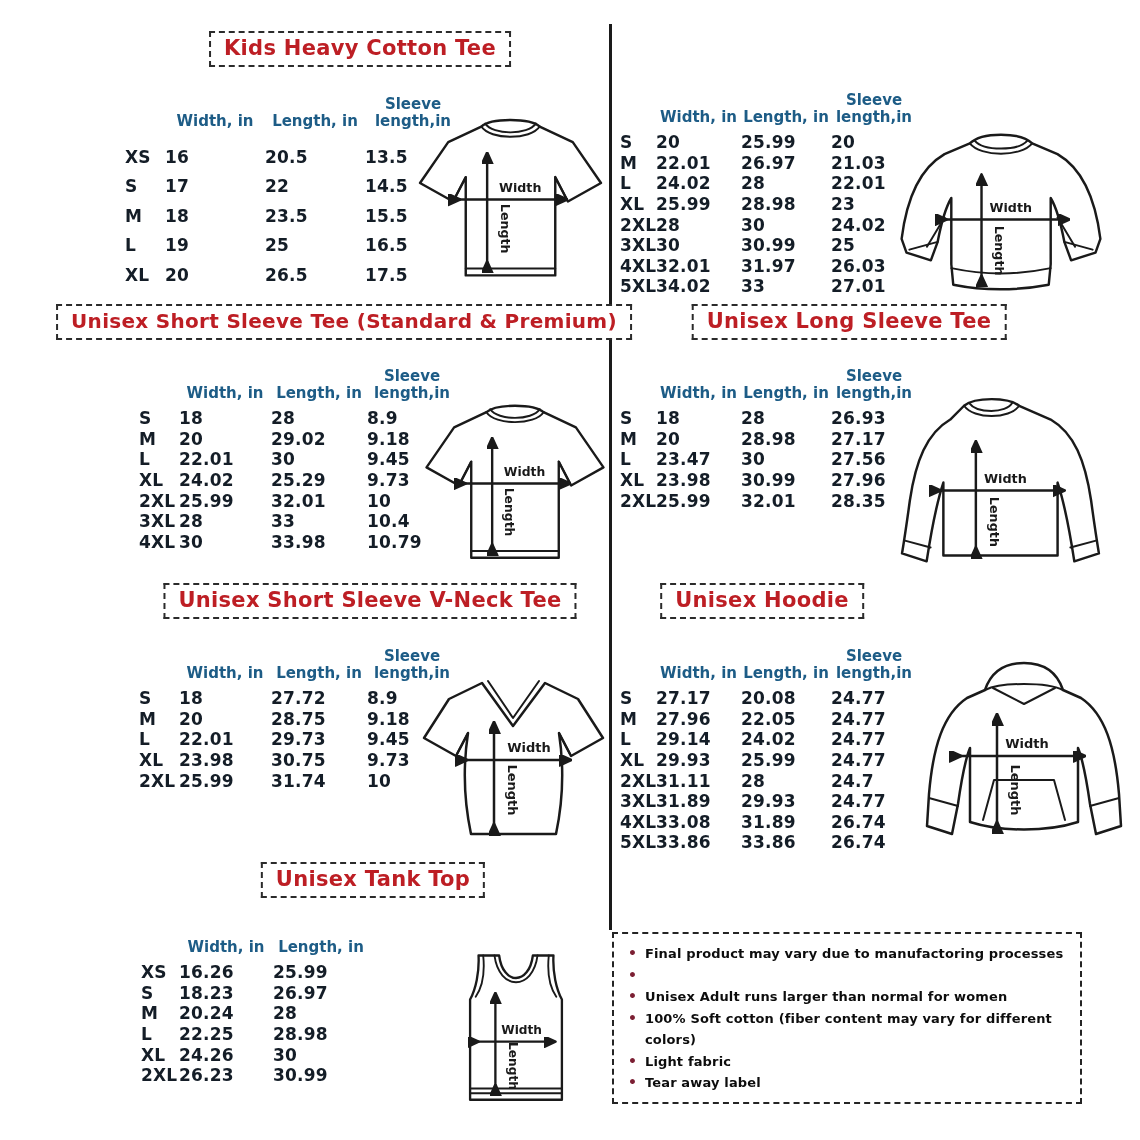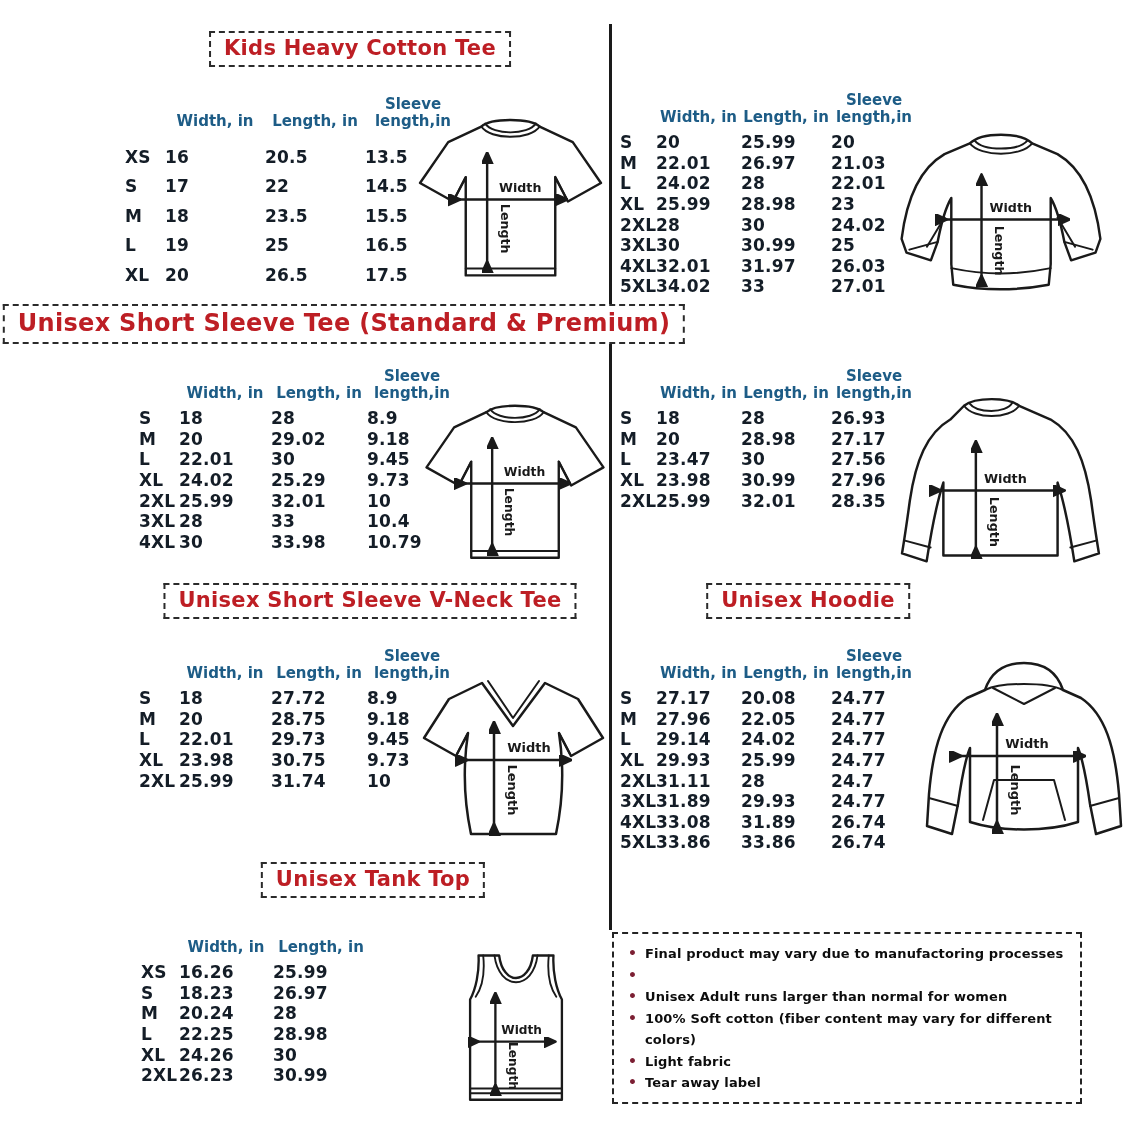--- a/index.html
+++ b/index.html
@@ -7,21 +7,21 @@
     --bullet:#7c1f33; --line:#1a1a1a;
   }
   html,body{margin:0;padding:0;background:#fff;}
   body{width:1140px;height:1140px;position:relative;overflow:hidden;
        font-family:"DejaVu Sans",sans-serif;}
   .page{position:absolute;inset:0;background:#fff;margin-left:23px;}
   .divider{position:absolute;background:var(--line);}
   .title{position:absolute;transform:translateX(-50%);white-space:nowrap;
          border:2px dashed #2b2b2b;padding:3px 13px 5px;background:#fff;
          color:var(--title-red);font-weight:700;font-size:21px;letter-spacing:.3px;}
-  .title.small{font-size:24px;text-align:center;}
+  .title.small{font-size:20px;text-align:center;}
   .sec-table{position:absolute;--pitch:20.6px;}
   .thead,.trow{display:grid;grid-template-columns:var(--cols);align-items:center;}
   .thead{height:50px;align-items:end;margin-bottom:6px;}
   .th{color:var(--header-blue);font-weight:700;font-size:15px;line-height:1.1;
       text-align:center;padding-bottom:1px;}
   .trow{height:var(--pitch);}
   .td{font-weight:700;font-size:17px;color:var(--ink);letter-spacing:.2px;}
   .t-kids{--pitch:29.5px;}
   .t-kids .thead{margin-bottom:12px;}
   .garment{position:absolute;}
@@ -45,21 +45,22 @@
 <body>
 
 <div class="page">
 
   <div class="divider" style="left:586px;top:24px;width:3px;height:906px;"></div>
 
   <div class="title" style="left:337px;top:31px;">Kids Heavy Cotton Tee</div>
   <div class="title small" style="left:321px;top:304px;">Unisex Short Sleeve Tee (Standard &amp; Premium)</div>
   <div class="title" style="left:350px;top:862px;">Unisex Tank Top</div>
   <div class="title" style="left:347px;top:583px;">Unisex Short Sleeve V-Neck Tee</div>
-  <div class="title" style="left:785px;top:583px;">Unisex Hoodie</div>
+  <div class="title" style="left:826px;top:304px;">Unisex Long Sleeve Tee</div>
+  <div class="title" style="left:739px;top:583px;">Unisex Hoodie</div>
 
   <div class="sec-table t-kids" style="left:102px;top:80px;--cols:40px 100px 100px 96px;">
       <div class="thead">
         <span class="th"></span>
         <span class="th">Width, in</span>
         <span class="th">Length, in</span>
         <span class="th">Sleeve length,in</span>
       </div>
       <div class="trow">
         <span class="td">XS</span>

